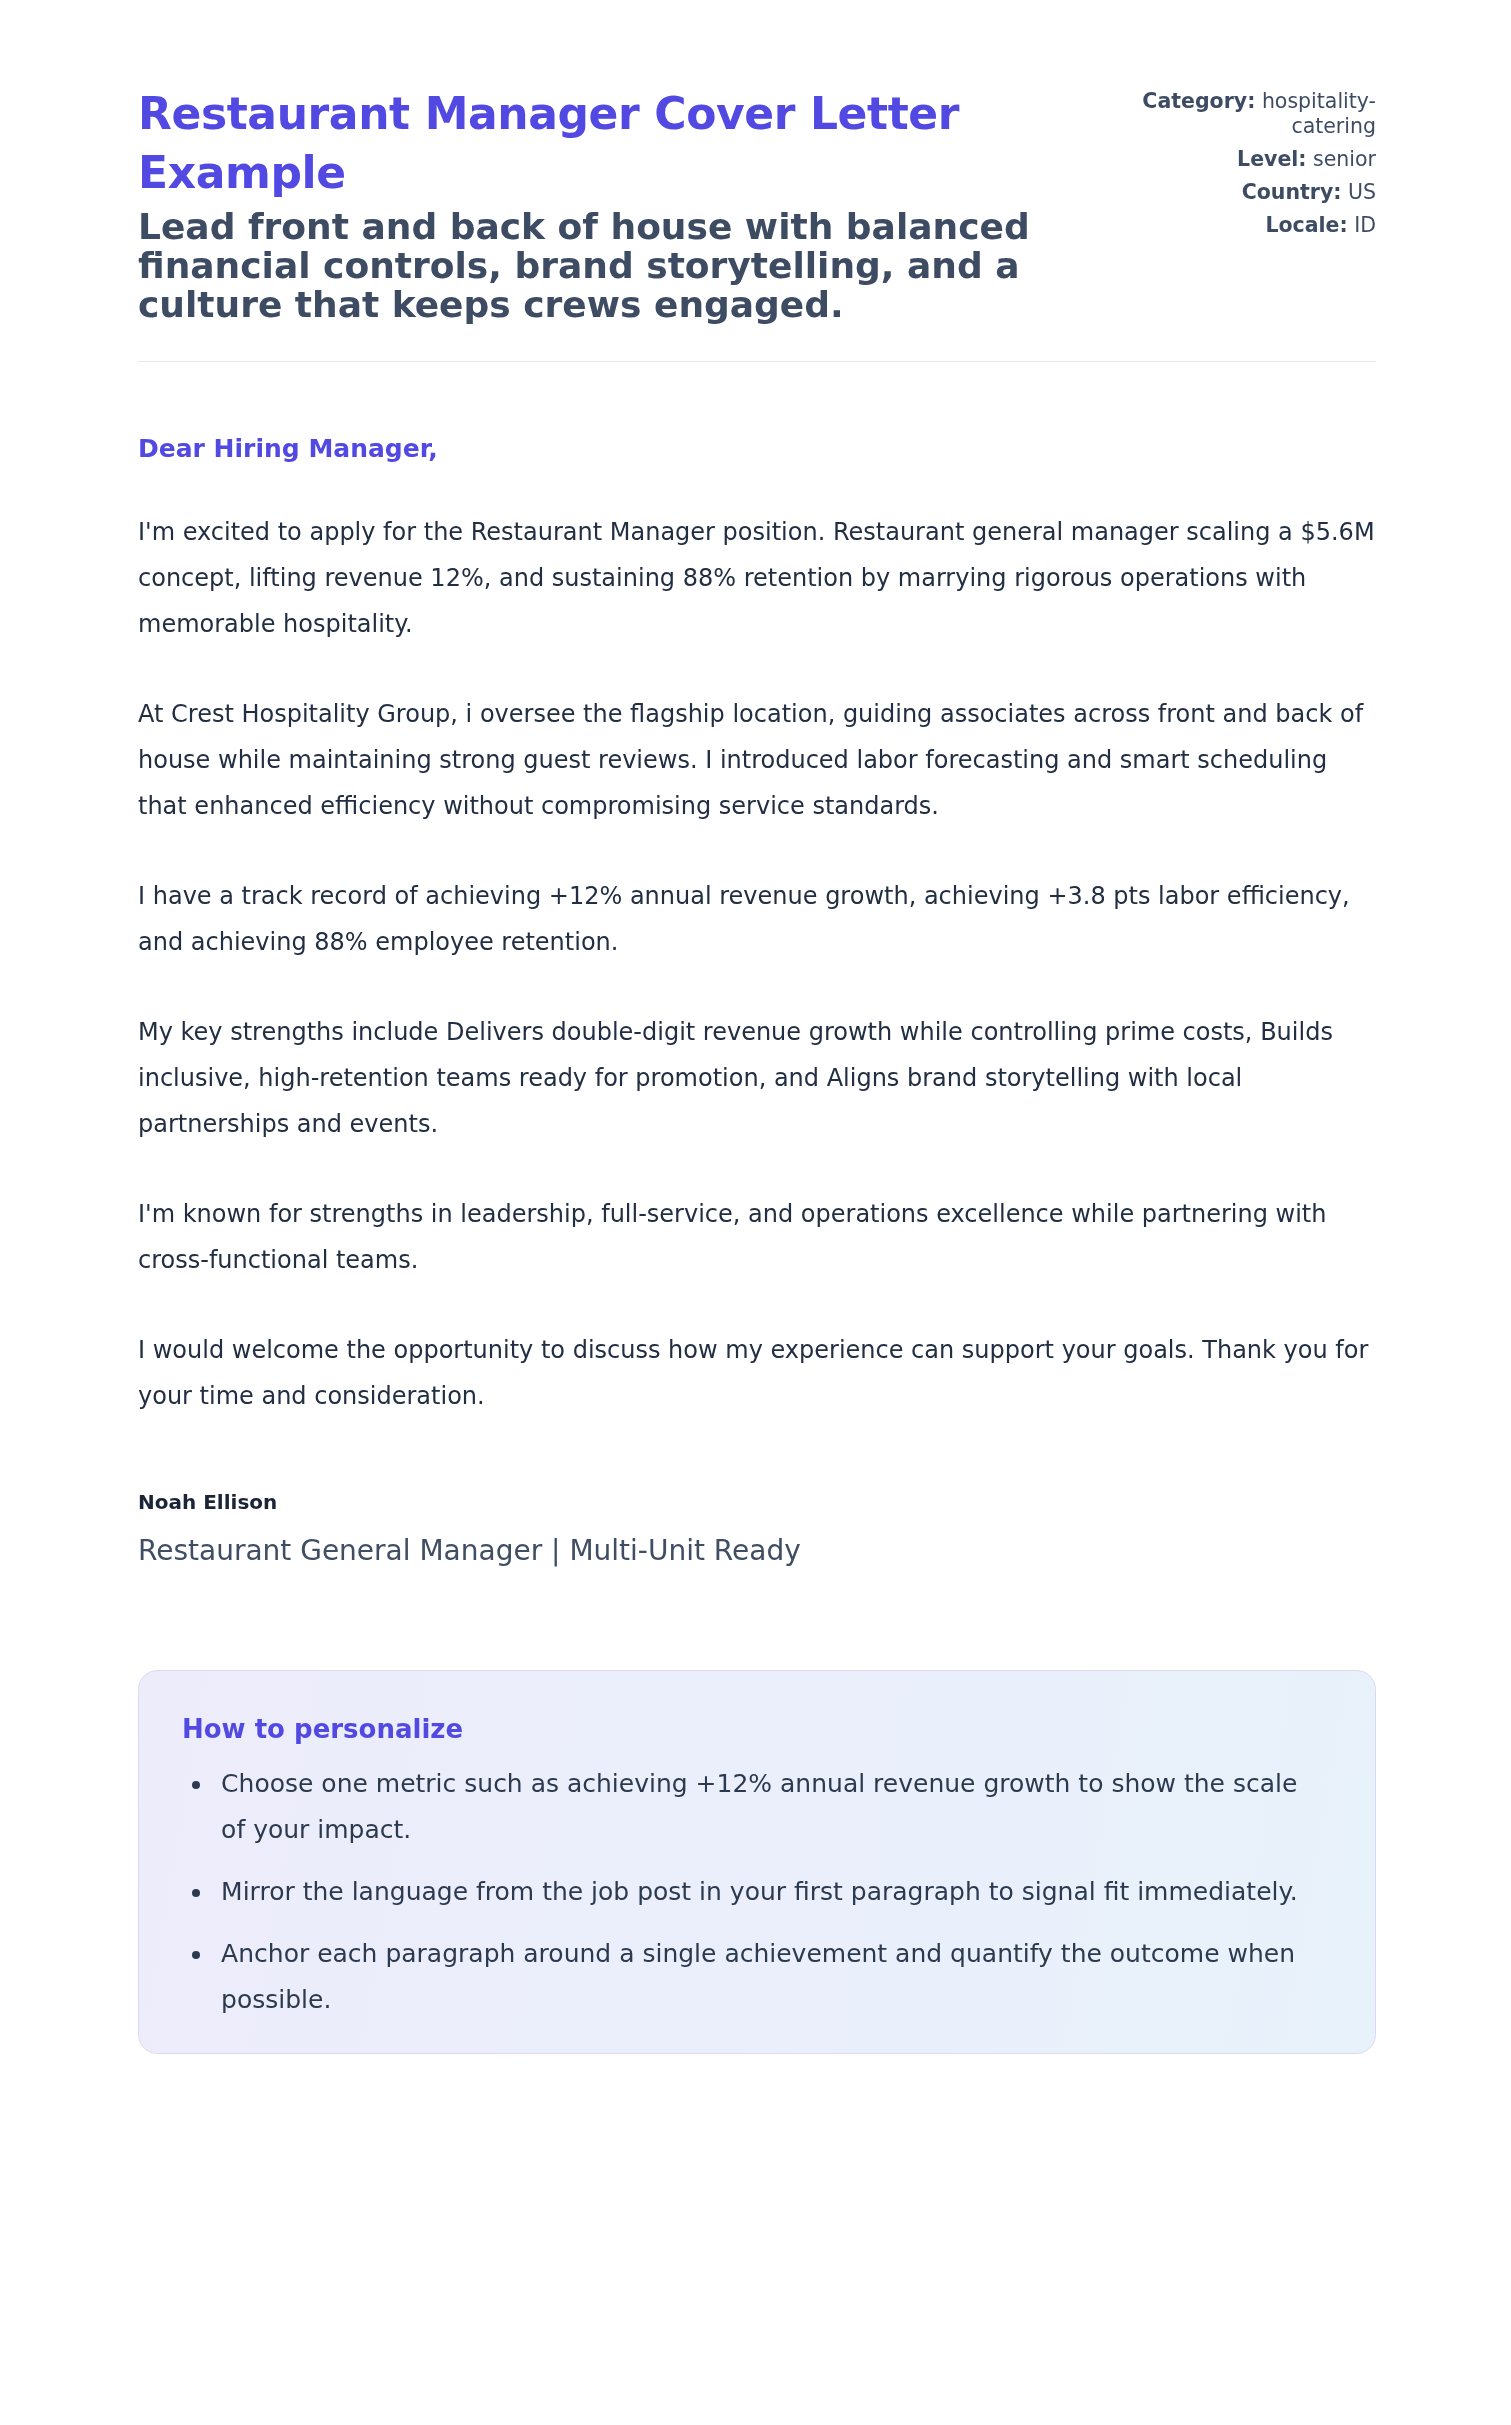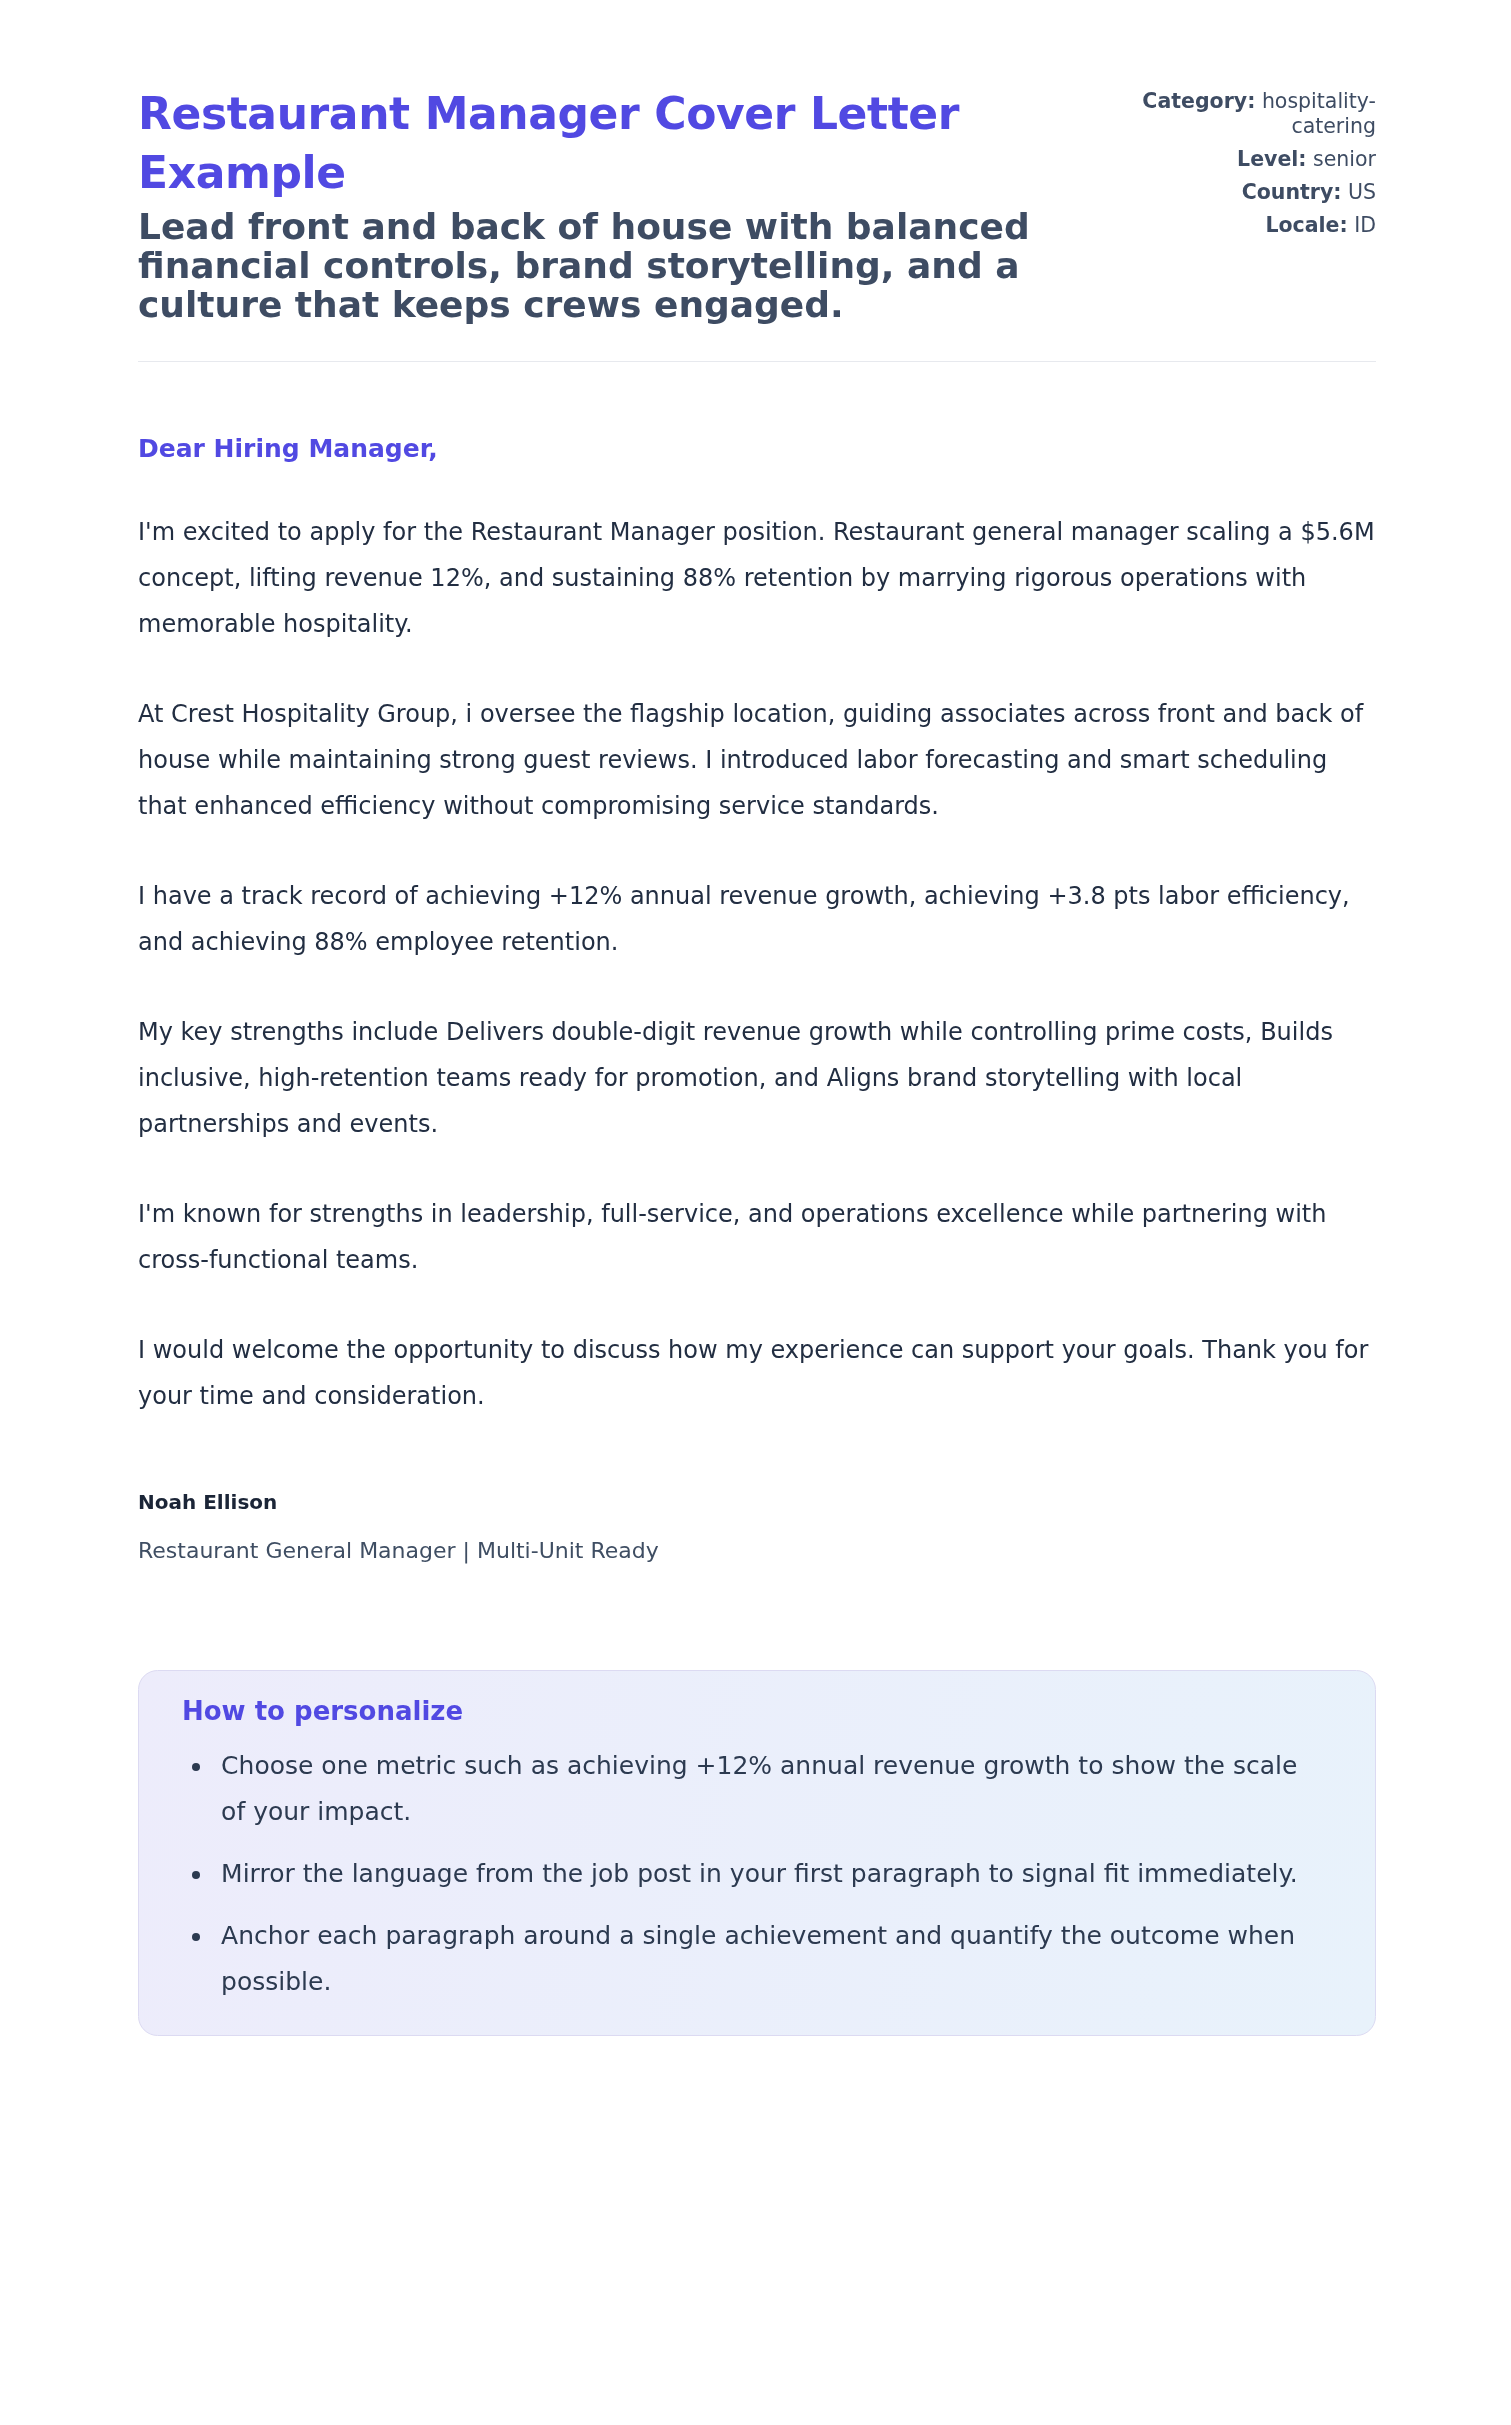--- a/index.html
+++ b/index.html
@@ -64,21 +64,21 @@
     font-size:24px;line-height:46px;
     color:var(--ink);
   }
   .sig-name{
     margin:66px 0 0 0;
     font-size:20px;line-height:34px;font-weight:bold;
     color:var(--name-ink);
   }
   .sig-title{
     margin:16px 0 0 0;
-    font-size:22px;line-height:32px;
+    font-size:28px;line-height:32px;
     color:var(--muted);
   }
   
   .tags{
     margin:73px 0 0 0;
     display:flex;flex-wrap:wrap;
     gap:19.6px 21.3px;
   }
   [data-name="skill-tag"]{
     display:inline-block;
@@ -88,21 +88,21 @@
     padding:13.3px 24px;
     border-radius:888px;
     white-space:nowrap;
   }
   
   .personalize{
     margin:103px 0 0 0;
     border-radius:19.6px;
     border:0.9px solid var(--box-border);
     background:linear-gradient(100deg,var(--box-from) 0%,var(--box-to) 100%);
-    padding:24px 53px 30px 43px;
+    padding:42px 53px 30px 43px;
   }
   .personalize-heading{
     margin:0 0 14.2px 0;
     font-size:26px;line-height:32px;font-weight:bold;
     color:var(--accent);
   }
   [data-name="personalize-list"]{
     margin:0;padding:0 0 0 32px;
     list-style:disc;
   }

